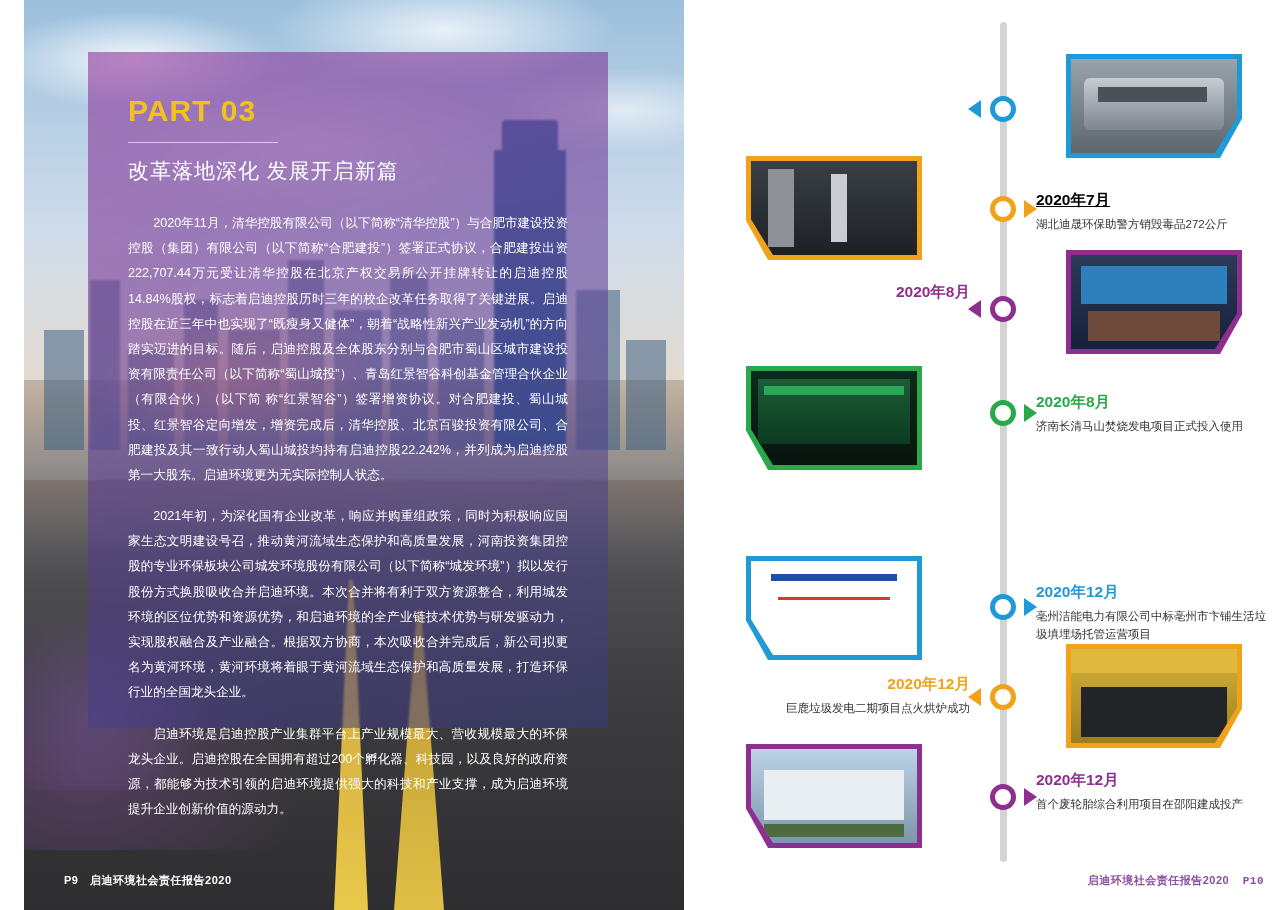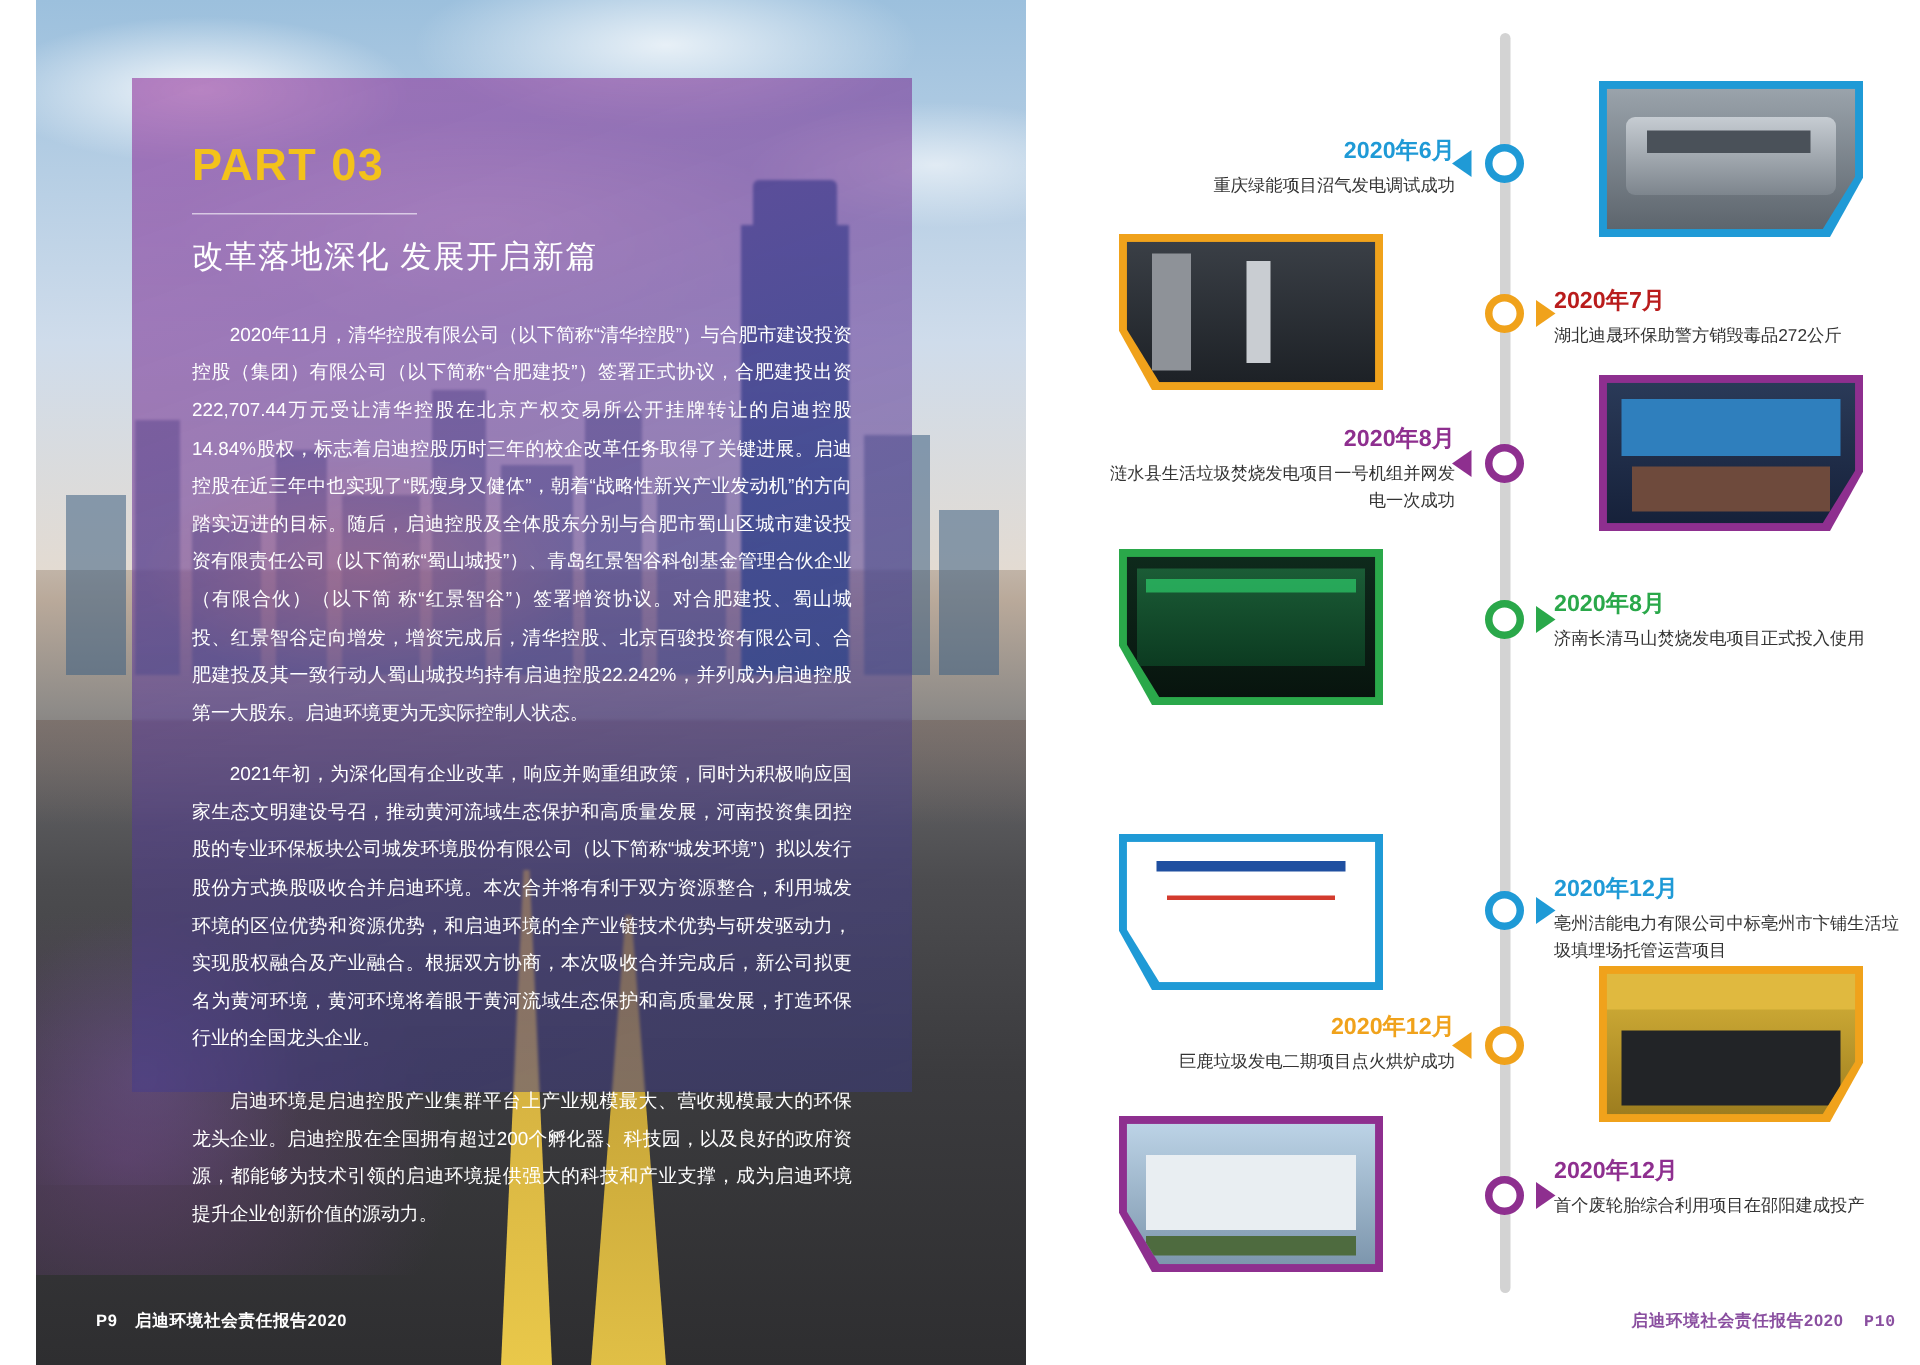--- a/index.html
+++ b/index.html
@@ -233,51 +233,46 @@
     <div class="timeline-axis"></div>
 
     <div class="row" style="top:60px;">
       <div class="photo clip-r" style="left:382px; top:-6px; background:#1f9ad6;">
         <div class="inner clip-r">
             <div class="ph-engine"></div>
           </div>
       </div>
       <div class="node" style="top:36px; border-color:#1f9ad6;"></div>
       <div class="tri tri-left" style="top:40px; border-right-color:#1f9ad6;"></div>
-      <div class="txt left" style="top:30px;">
-        <p class="date" style="color:#1f9ad6;">2020年6月</p>
-        <p class="desc">重庆绿能项目沼气发电调试成功</p>
-      </div>
     </div>
 
     <div class="row" style="top:160px;">
       <div class="photo clip-l" style="left:62px; top:-4px; background:#f0a21b;">
         <div class="inner clip-l">
             <div class="ph-plant"></div>
           </div>
       </div>
       <div class="node" style="top:36px; border-color:#f0a21b;"></div>
       <div class="tri tri-right" style="top:40px; border-left-color:#f0a21b;"></div>
       <div class="txt right" style="top:30px;">
-        <p class="date" style="color:#b91c1c;">2020年7月</p>
+        <p class="date" style="color:#000000;text-decoration:underline;">2020年7月</p>
         <p class="desc">湖北迪晟环保助警方销毁毒品272公斤</p>
       </div>
     </div>
 
     <div class="row" style="top:262px;">
       <div class="photo clip-r" style="left:382px; top:-12px; background:#8e2f8f;">
         <div class="inner clip-r">
             <div class="ph-control"></div>
           </div>
       </div>
       <div class="node" style="top:34px; border-color:#8e2f8f;"></div>
       <div class="tri tri-left" style="top:38px; border-right-color:#8e2f8f;"></div>
       <div class="txt left" style="top:20px;">
         <p class="date" style="color:#8e2f8f;">2020年8月</p>
-        <p class="desc">涟水县生活垃圾焚烧发电项目一号机组并网发电一次成功</p>
       </div>
     </div>
 
     <div class="row" style="top:368px;">
       <div class="photo clip-l" style="left:62px; top:-2px; background:#2aa84a;">
         <div class="inner clip-l">
             <div class="ph-screen"></div>
           </div>
       </div>
       <div class="node" style="top:32px; border-color:#2aa84a;"></div>

